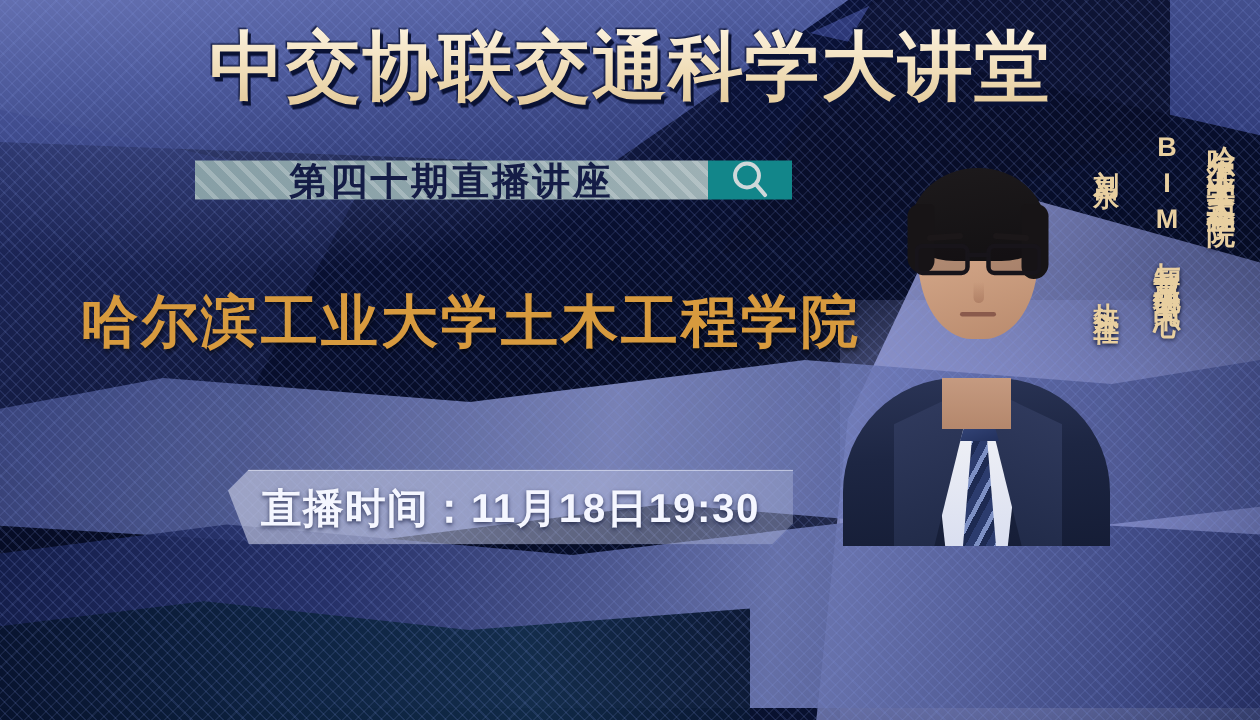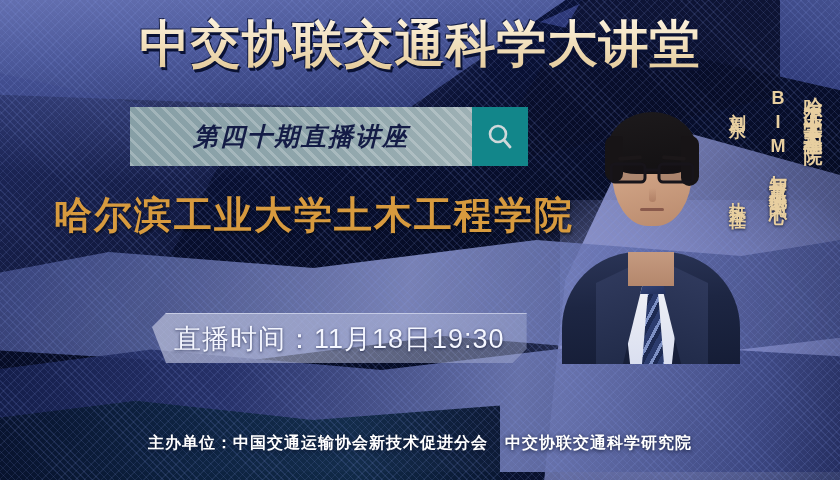--- a/index.html
+++ b/index.html
@@ -94,22 +94,22 @@
     color:#f2e3c6;
     background:linear-gradient(180deg,#fdf4e2 0%,#f0ddb8 55%,#e2c898 100%);
     -webkit-background-clip:text; background-clip:text;
     -webkit-text-fill-color:transparent;
     filter:drop-shadow(2px 3px 0 #0a1234) drop-shadow(-1px -1px 0 rgba(10,18,52,.8));
     z-index:9;
   }
 
   
   .episode-bar{
-    position:absolute; top:107px; left:130px; width:398px; height:59px;
-    display:flex; align-items:stretch; z-index:9;font-style:italic;
+    position:absolute; top:107px; left:130px; width:398px; height:26px;
+    display:flex; align-items:stretch; z-index:9;
   }
   .episode-bar .label{
     flex:1; position:relative;
     background:linear-gradient(90deg,#879fa6 0%,#8fa5ab 55%,#9db0b4 100%);
     display:flex; align-items:center; justify-content:center;
     overflow:hidden;
   }
   .episode-bar .label::after{
     content:""; position:absolute; inset:0;
     background:repeating-linear-gradient(45deg,
@@ -137,21 +137,21 @@
   
   .time-pill{
     position:absolute; top:313px; left:152px; height:50px; padding:0 22px;
     display:flex; align-items:center; z-index:9;
     background:linear-gradient(100deg,rgba(206,210,232,.62) 0%,rgba(188,194,224,.52) 50%,rgba(170,178,214,.42) 100%);
     clip-path:polygon(14px 0,100% 0,100% calc(100% - 14px),calc(100% - 14px) 100%,14px 100%,0 14px);
     border-top:1px solid rgba(235,238,252,.55);
     box-shadow:0 2px 10px rgba(0,0,0,.3);
   }
   .time-pill span{
-    font-size:27px; font-weight:normal; color:#f4f6ff; letter-spacing:1px;
+    font-size:27px; font-weight:bold; color:#f4f6ff; letter-spacing:1px;
     text-shadow:0 1px 3px rgba(18,24,60,.75);
   }
 
   
   .portrait{
     position:absolute; left:566px; top:96px; width:170px; height:268px; z-index:8;
   }
   .p-shoulders{
     position:absolute; left:-4px; bottom:0; width:178px; height:112px;
     background:linear-gradient(175deg,#2b3557 0%,#1d2643 45%,#151d36 100%);
@@ -308,15 +308,14 @@
 
   <div class="time-pill">
     <span>直播时间：11月18日19:30</span>
   </div>
 
   <div class="vcol vcol-name">刘昌永</div>
   <div class="vcol vcol-role">执行主任</div>
   <div class="vcol vcol-center">BIM与智慧工地研究中心</div>
   <div class="vcol vcol-school">哈尔滨工业大学土木工程学院</div>
 
-  <div class="footer">主办单位：中国交通运输协会新技术促进分会　中交协联交通科学研究院</div>
 
 </div>
 
 </body></html>

